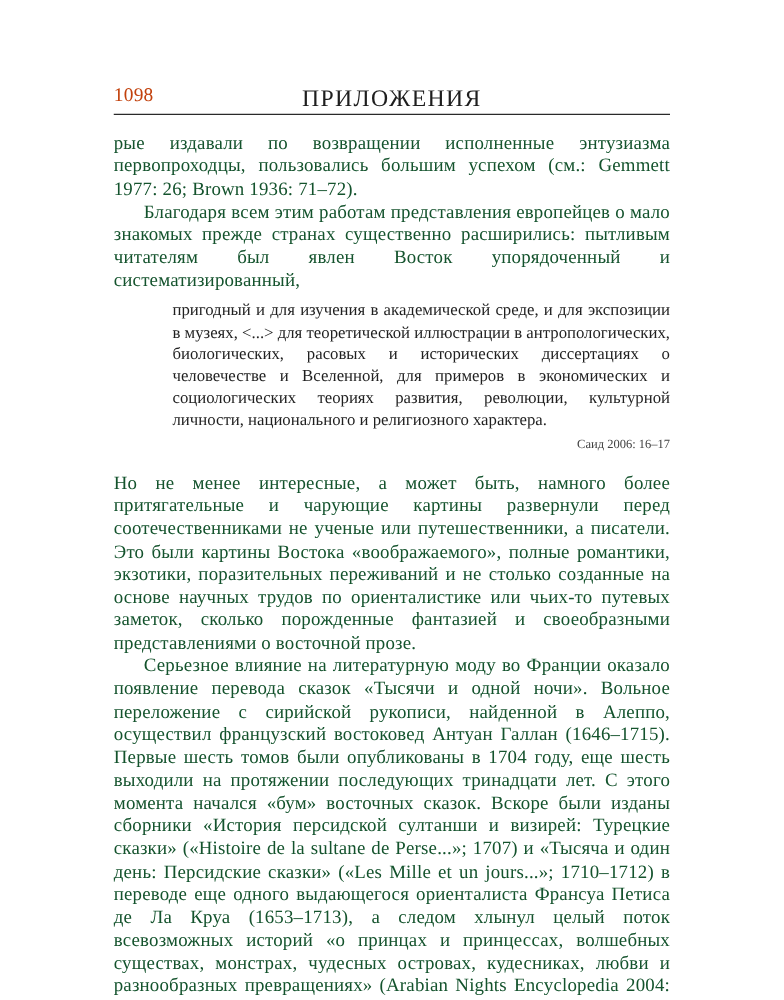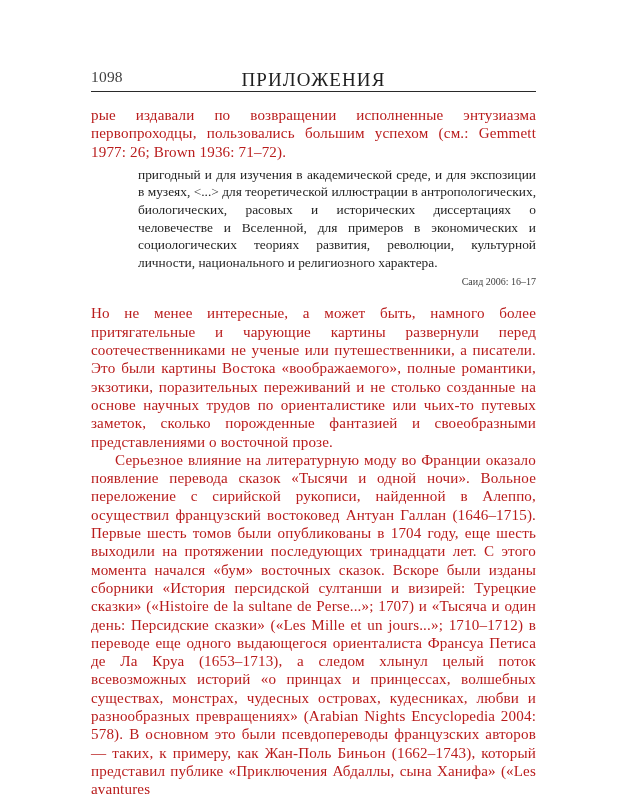--- a/index.html
+++ b/index.html
@@ -26,21 +26,21 @@
     top: 68px;
     width: 445px;
     height: 22px;
   }
   .folio {
     position: absolute;
     left: 0;
     top: 0;
     font-size: 15.5px;
     letter-spacing: 0.2px;
-    color: #404040;
+    color: #c2410c;
   }
   .head-title {
     position: absolute;
     left: 0;
     top: 1px;
     width: 445px;
     text-align: center;
     font-size: 19px;
     letter-spacing: 1.1px;
     color: #1e1e1e;
@@ -62,21 +62,21 @@
     width: 445px;
   }
 
   p.body {
     margin: 0;
     font-size: 15.1px;
     line-height: 18.3px;
     text-align: justify;
     text-justify: inter-word;
     hyphens: manual;
-    color: #b91c1c;
+    color: #14532d;
     letter-spacing: 0.01em;
   }
   p.indent {
     text-indent: 24px;
   }
   p.body:last-child {
     text-align: justify;
   }
 
   
@@ -109,20 +109,21 @@
   <div class="running-head">
     <span class="folio">1098</span>
     <span class="head-title">ПРИЛОЖЕНИЯ</span>
   </div>
   <div class="head-rule"></div>
 
   <div class="column">
 
     <p class="body">рые издавали по возвращении исполненные энтузиазма первопроходцы, пользовались большим успехом (см.: Gemmett 1977: 26; Brown 1936: 71–72).</p>
 
+    <p class="body indent">Благодаря всем этим работам представления европейцев о мало знакомых прежде странах существенно расширились: пытливым читателям был явлен Восток упорядоченный и систематизированный,</p>
 
     <div class="quote-block">
       <p class="quote">пригодный и для изучения в академической среде, и для экспозиции в музеях, &lt;...&gt; для теоретической иллюстрации в антропологических, биологических, расовых и исторических диссертациях о человечестве и Вселенной, для примеров в экономических и социологических теориях развития, революции, культурной личности, национального и религиозного характера.</p>
       <p class="quote-source">Саид 2006: 16–17</p>
     </div>
 
     <div class="gap-after-quote"></div>
 
     <p class="body">Но не менее интересные, а может быть, намного более притягательные и чарующие картины развернули перед соотечественниками не ученые или путешественники, а писатели. Это были картины Востока «воображаемого», полные романтики, экзотики, поразительных переживаний и не столько созданные на основе научных трудов по ориенталистике или чьих-то путевых заметок, сколько порожденные фантазией и своеобразными представлениями о восточной прозе.</p>
 

